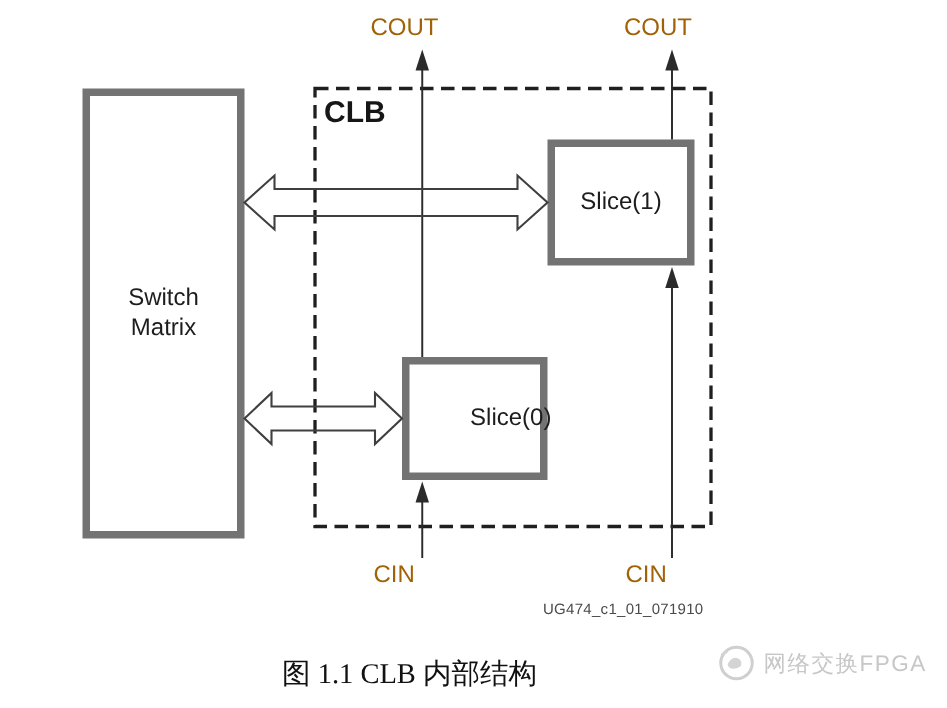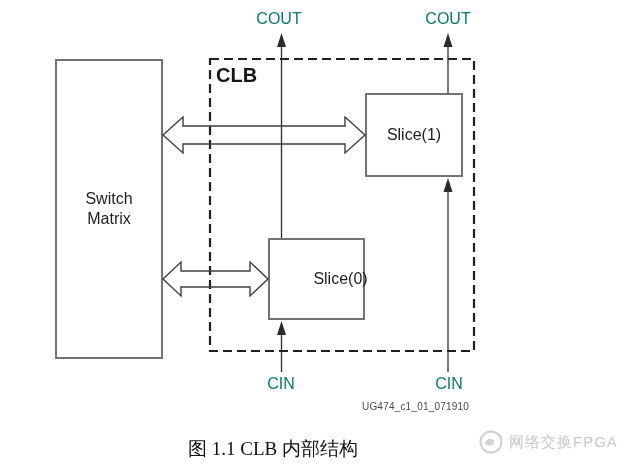--- a/index.html
+++ b/index.html
@@ -1,28 +1,28 @@
 <!DOCTYPE html>
 <html><head>
 <meta charset="utf-8">
 <style>
   html,body{margin:0;padding:0;background:#ffffff;}
   .canvas{
     position:relative;width:631px;height:472px;background:#ffffff;overflow:hidden;
     font-family:"Liberation Sans","DejaVu Sans",sans-serif;color:#1d1d1d;
   }
-  .box{position:absolute;background:#ffffff;border:2px solid #737373;box-sizing:border-box;
+  .box{position:absolute;background:#ffffff;border:5px solid #737373;box-sizing:border-box;
        display:flex;align-items:center;justify-content:center;}
   .box-label{font-size:16px;line-height:20px;text-align:center;white-space:pre-line;color:#1d1d1d;}
   #switch-matrix{left:55px;top:59px;width:108px;height:300px;}
   #slice1{left:365px;top:93px;width:98px;height:84px;}
   #slice0{left:268px;top:238px;width:97px;height:82px;padding-left:48px;}
   #svg-overlay{position:absolute;left:0;top:0;width:631px;height:472px;pointer-events:none;}
   .clb-title{position:absolute;left:216px;top:64px;font-size:20px;font-weight:bold;color:#161616;}
-  .port-label{position:absolute;font-size:16px;color:#0f766e;text-align:center;width:64px;}
+  .port-label{position:absolute;font-size:16px;color:#a16207;text-align:left;width:64px;}
   #cout-left{left:247px;top:10px;}
   #cout-right{left:416px;top:10px;}
   #cin-left{left:249px;top:375px;}
   #cin-right{left:417px;top:375px;}
   .fig-code{position:absolute;left:329px;top:401px;width:140px;text-align:right;
             font-size:10px;letter-spacing:0.2px;color:#4a4a4a;}
   .caption{position:absolute;left:123px;top:436px;width:300px;text-align:center;
            font-family:"Liberation Serif","DejaVu Serif",serif;font-size:19px;color:#111111;}
   .watermark{position:absolute;left:478px;top:429px;display:flex;align-items:center;gap:5px;}
   .watermark-text{font-size:15px;font-weight:normal;letter-spacing:1px;color:#c7c7c7;}

